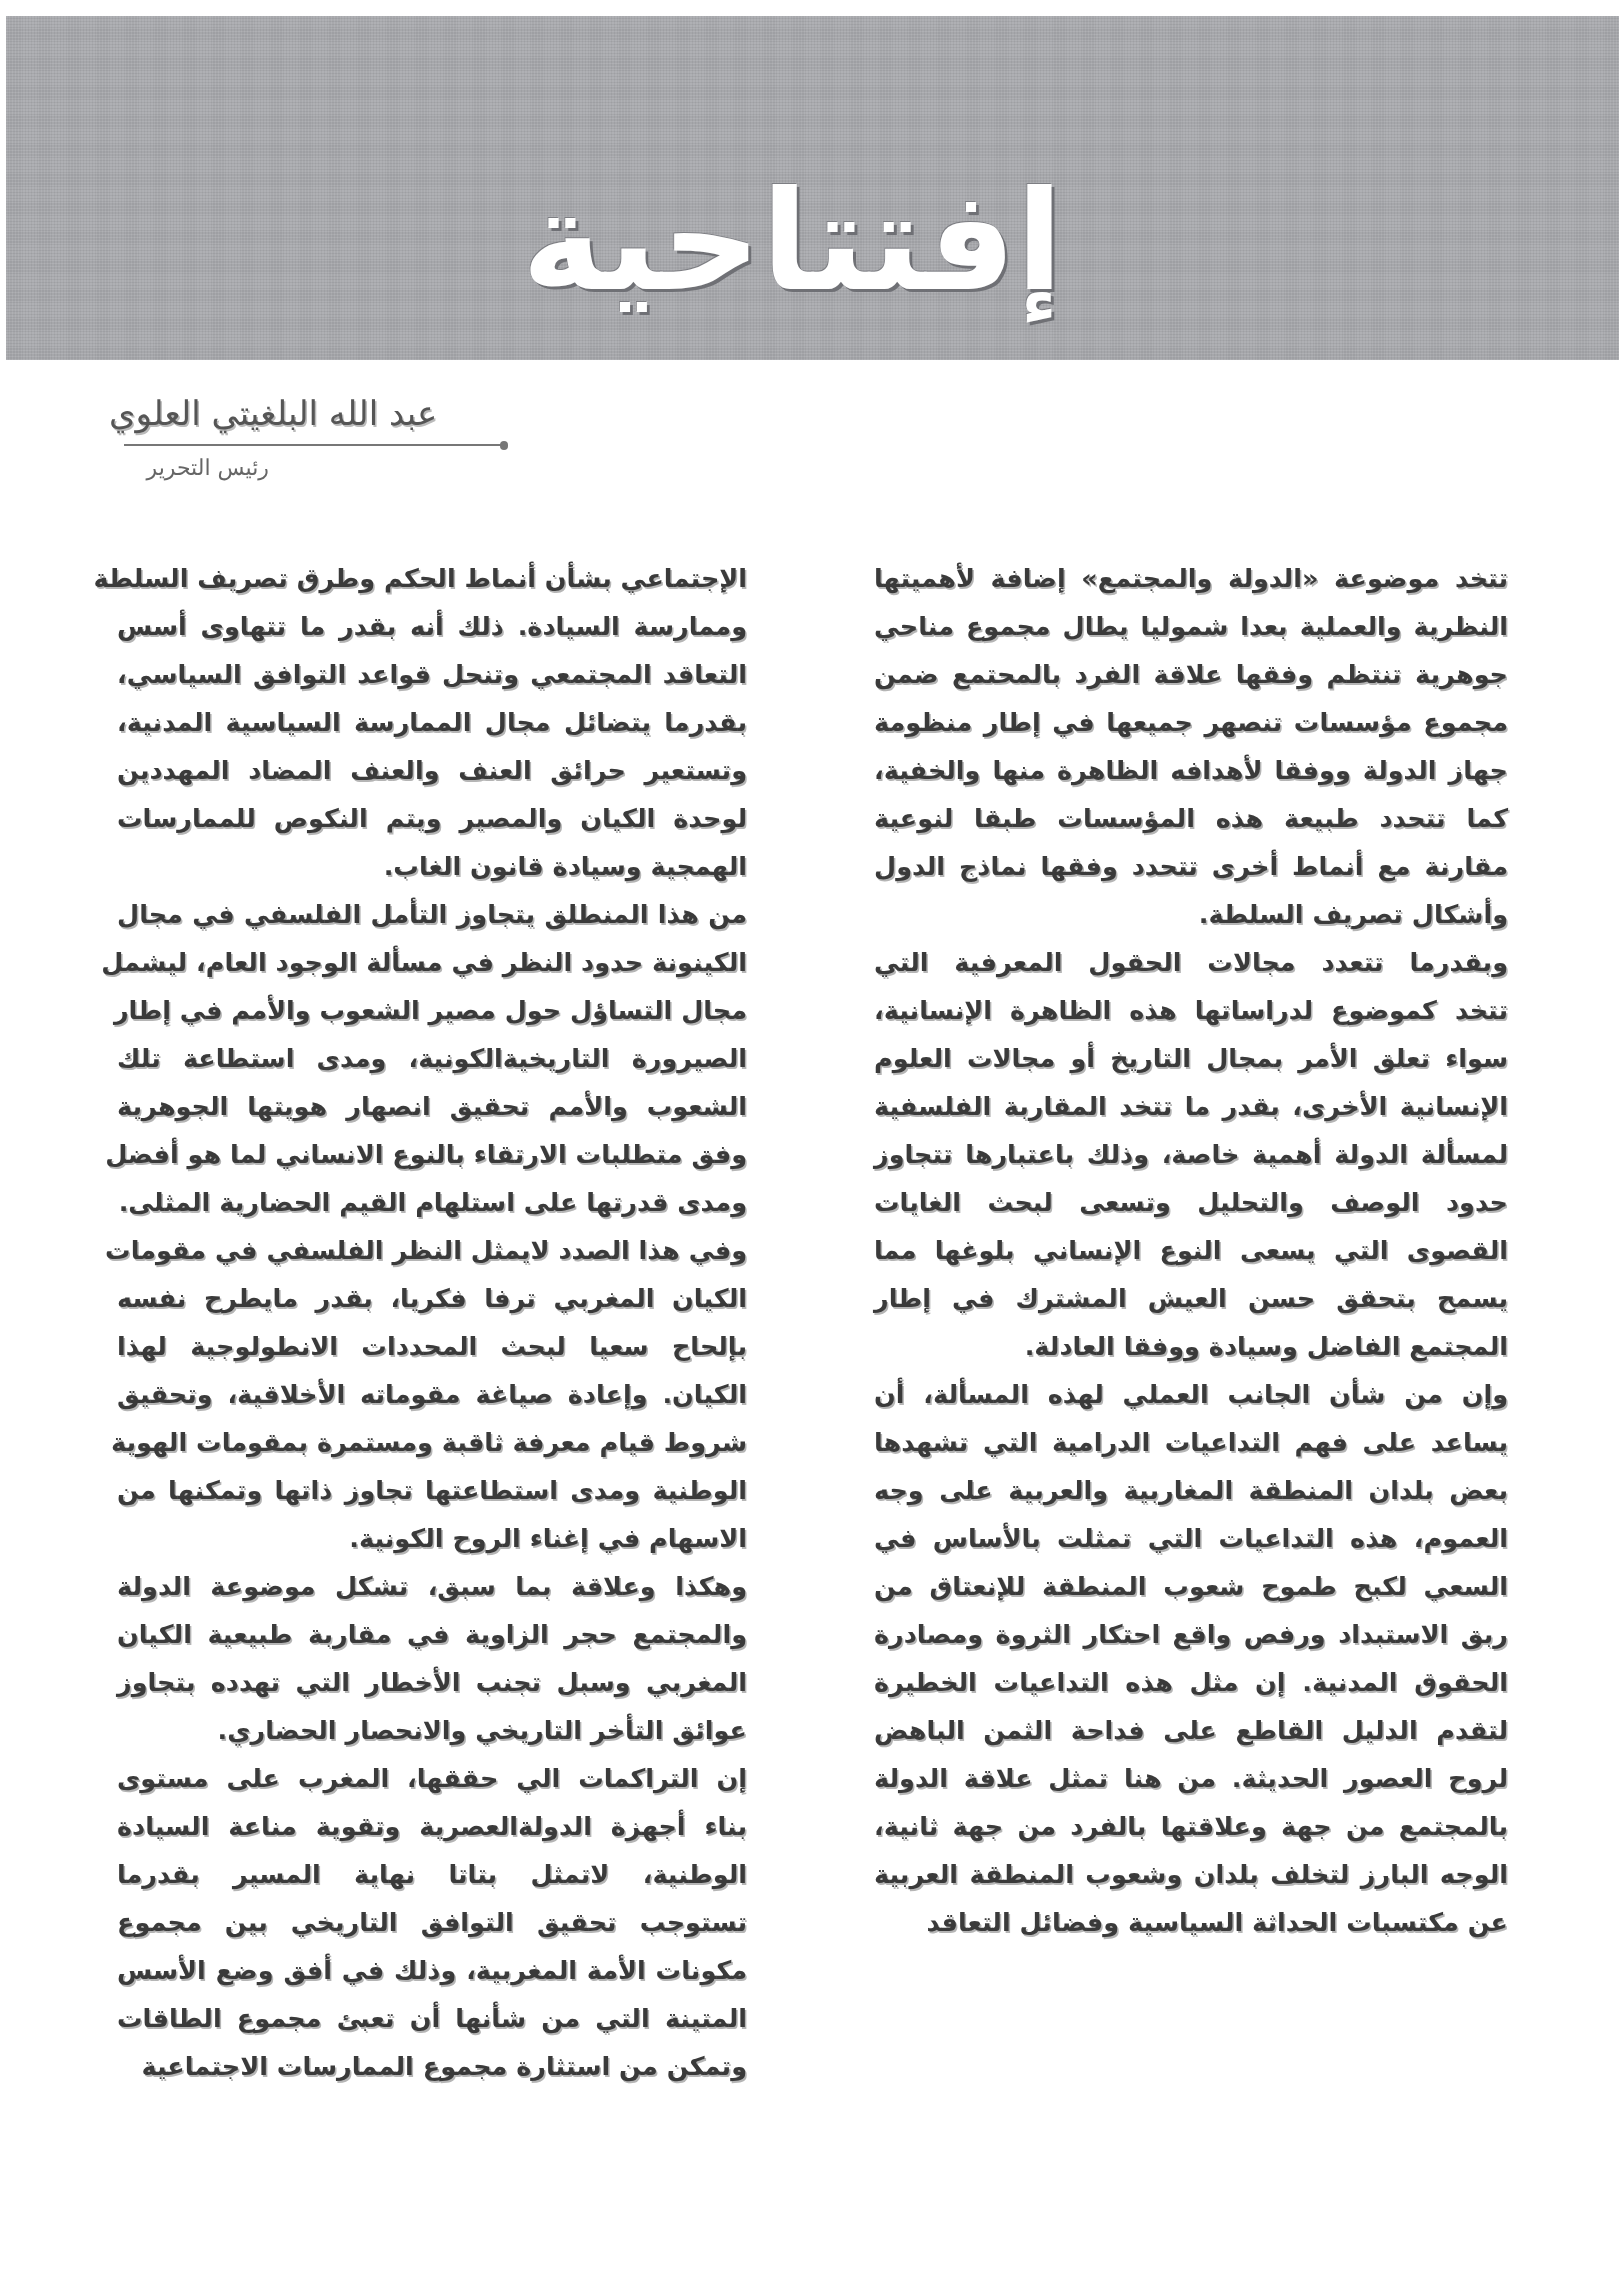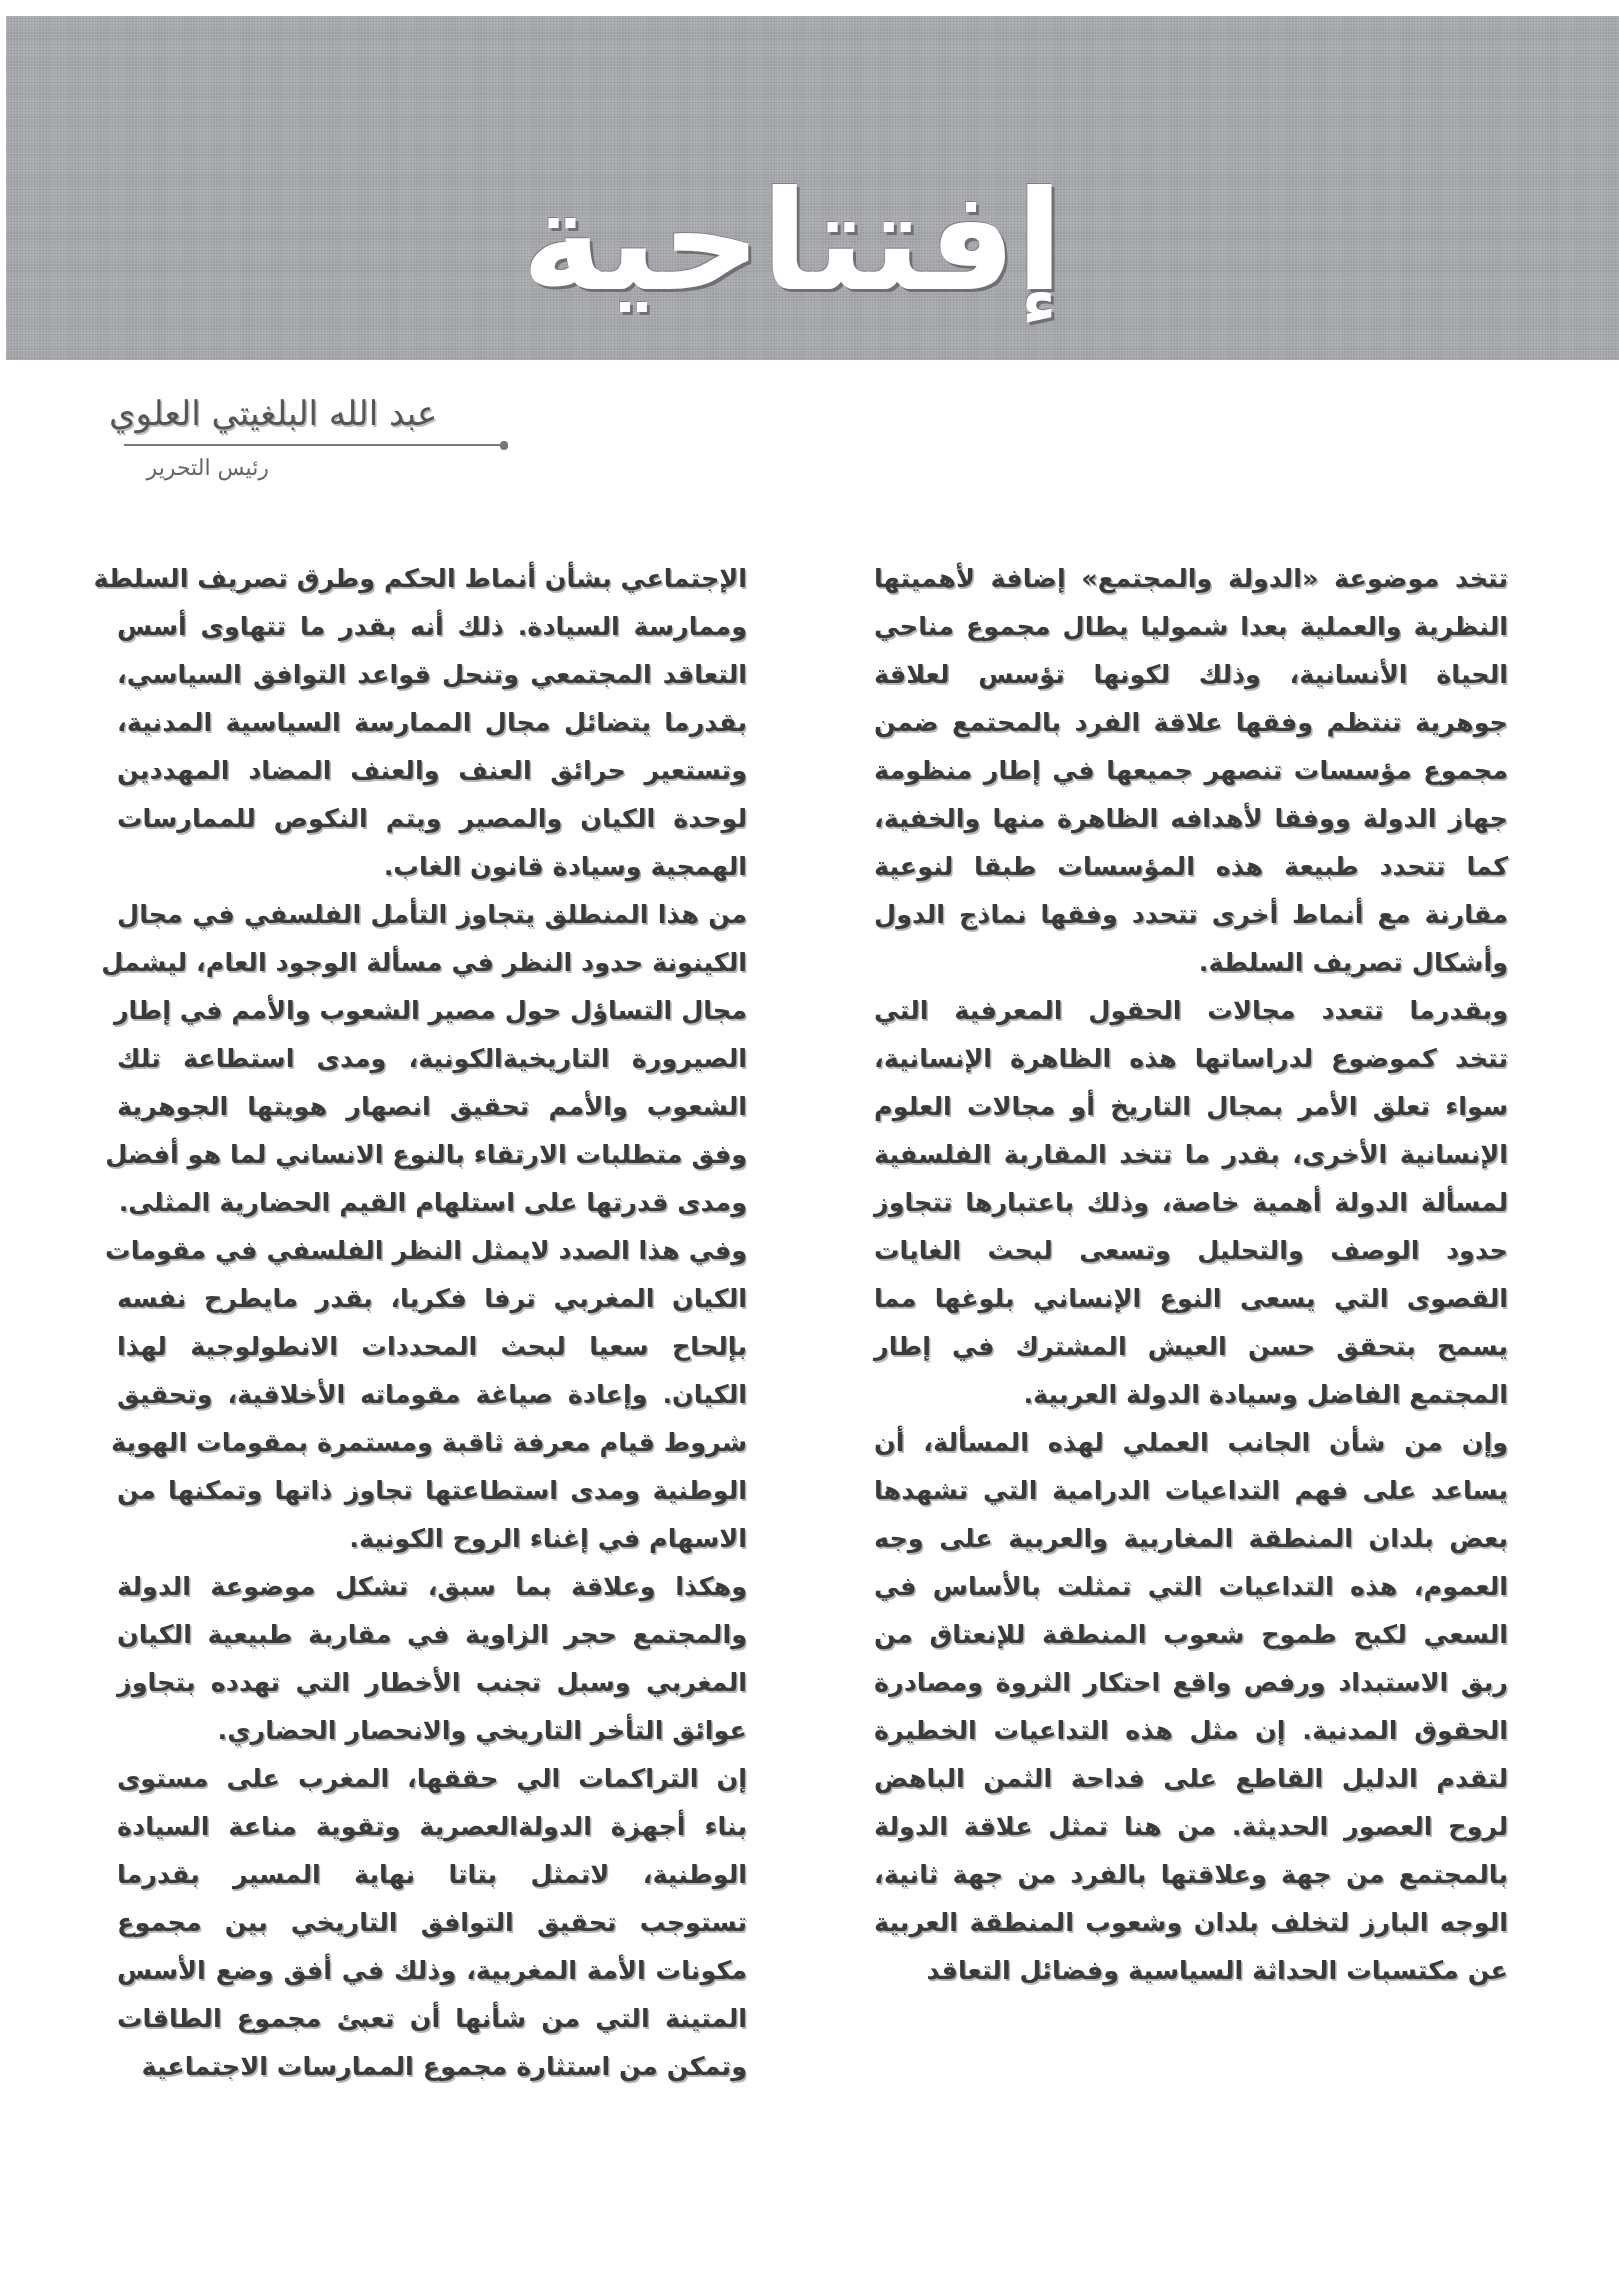--- a/index.html
+++ b/index.html
@@ -102,38 +102,37 @@
     <span class="line"></span>
     <span class="dot"></span>
   </div>
   <div class="author-role">رئيس التحرير</div>
 </div>
 
 <div class="column col-right" id="col-right">
     <p>
       <span class="ln">تتخد موضوعة «الدولة والمجتمع» إضافة لأهميتها</span>
       <span class="ln">النظرية والعملية بعدا شموليا يطال مجموع مناحي</span>
-      <span class="ln">الحياة الأنسانية، وذلك لكونها تؤسس لعلاقة</span>
       <span class="ln">جوهرية تنتظم وفقها علاقة الفرد بالمحتمع ضمن</span>
       <span class="ln">مجموع مؤسسات تنصهر جميعها في إطار منظومة</span>
       <span class="ln">جهاز الدولة ووفقا لأهدافه الظاهرة منها والخفية،</span>
       <span class="ln">كما تتحدد طبيعة هذه المؤسسات طبقا لنوعية</span>
       <span class="ln">مقارنة مع أنماط أخرى تتحدد وفقها نماذج الدول</span>
       <span class="ln last">وأشكال تصريف السلطة.</span>
     </p>
     <p>
       <span class="ln">وبقدرما تتعدد مجالات الحقول المعرفية التي</span>
       <span class="ln">تتخد كموضوع لدراساتها هذه الظاهرة الإنسانية،</span>
       <span class="ln">سواء تعلق الأمر بمجال التاريخ أو مجالات العلوم</span>
       <span class="ln">الإنسانية الأخرى، بقدر ما تتخد المقاربة الفلسفية</span>
       <span class="ln">لمسألة الدولة أهمية خاصة، وذلك باعتبارها تتجاوز</span>
       <span class="ln">حدود الوصف والتحليل وتسعى لبحث الغايات</span>
       <span class="ln">القصوى التي يسعى النوع الإنساني بلوغها مما</span>
       <span class="ln">يسمح بتحقق حسن العيش المشترك في إطار</span>
-      <span class="ln last">المجتمع الفاضل وسيادة الدولة العربية.</span>
+      <span class="ln last">المجتمع الفاضل وسيادة ووفقا العادلة.</span>
     </p>
     <p>
       <span class="ln">وإن من شأن الجانب العملي لهذه المسألة، أن</span>
       <span class="ln">يساعد على فهم التداعيات الدرامية التي تشهدها</span>
       <span class="ln">بعض بلدان المنطقة المغاربية والعربية على وجه</span>
       <span class="ln">العموم، هذه التداعيات التي تمثلت بالأساس في</span>
       <span class="ln">السعي لكبح طموح شعوب المنطقة للإنعتاق من</span>
       <span class="ln">ربق الاستبداد ورفص واقع احتكار الثروة ومصادرة</span>
       <span class="ln">الحقوق المدنية. إن مثل هذه التداعيات الخطيرة</span>
       <span class="ln">لتقدم الدليل القاطع على فداحة الثمن الباهض</span>

